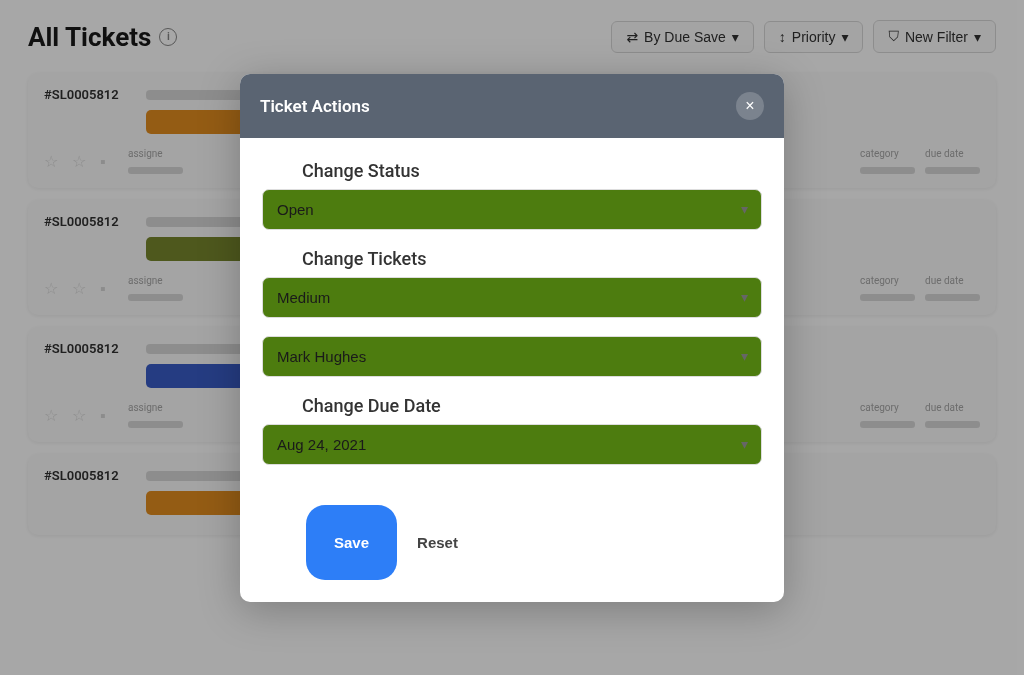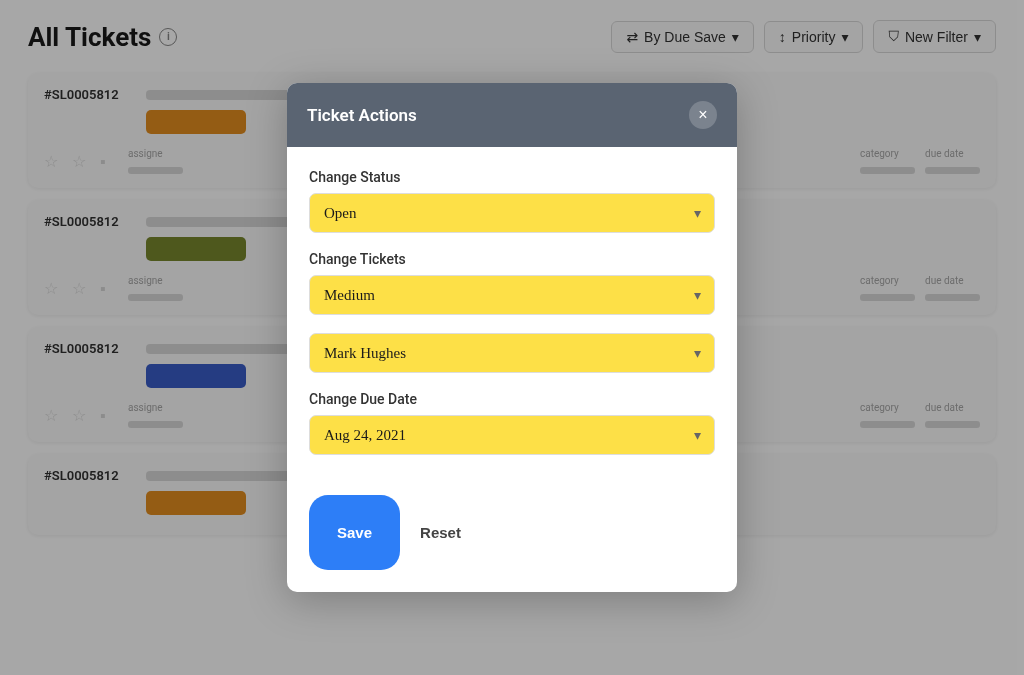--- a/index.html
+++ b/index.html
@@ -146,21 +146,21 @@
       display: flex;
       align-items: center;
       justify-content: center;
       z-index: 10;
     }
 
     
     .modal {
       background: white;
       border-radius: 10px;
-      width: 450px;
+      width: 544px;
       box-shadow: 0 8px 40px rgba(0,0,0,0.25);
       overflow: hidden;
     }
 
     .modal-header {
       background: #5a6472;
       padding: 18px 20px;
       display: flex;
       align-items: center;
       justify-content: space-between;
@@ -185,41 +185,41 @@
 
     .modal-body {
       padding: 22px 22px 18px;
     }
 
     .field-group {
       margin-bottom: 18px;
     }
 
     .field-label {
-      font-size: 14px;
+      font-size: 18px;
       font-weight: 500;
       color: #333;
       margin-bottom: 8px;
+      margin-left: 40px;
     }
 
     .select-wrapper {
       position: relative;
     }
 
     .select-wrapper select {
       width: 100%;
       padding: 11px 14px;
       border: 1.5px solid #ddd;
       border-radius: 7px;
       font-size: 15px;
       color: #1a1a1a;
-      background: #fde047;
+      background: #4d7c0f;
       appearance: none;
       cursor: pointer;
-      font-family: Liberation Serif, serif;
     }
 
     .select-chevron {
       position: absolute;
       right: 14px;
       top: 50%;
       transform: translateY(-50%);
       pointer-events: none;
       color: #666;
       font-size: 14px;
@@ -234,20 +234,21 @@
 
     .btn-save {
       background: #2d7ef7;
       color: white;
       border: none;
       border-radius: 19px;
       padding: 29px 28px;
       font-size: 15px;
       font-weight: 600;
       cursor: pointer;
+      margin-left: 44px;
     }
 
     .btn-reset {
       background: transparent;
       color: #444;
       border: none;
       font-size: 15px;
       font-weight: 700;
       cursor: pointer;
       padding: 11px 8px;

